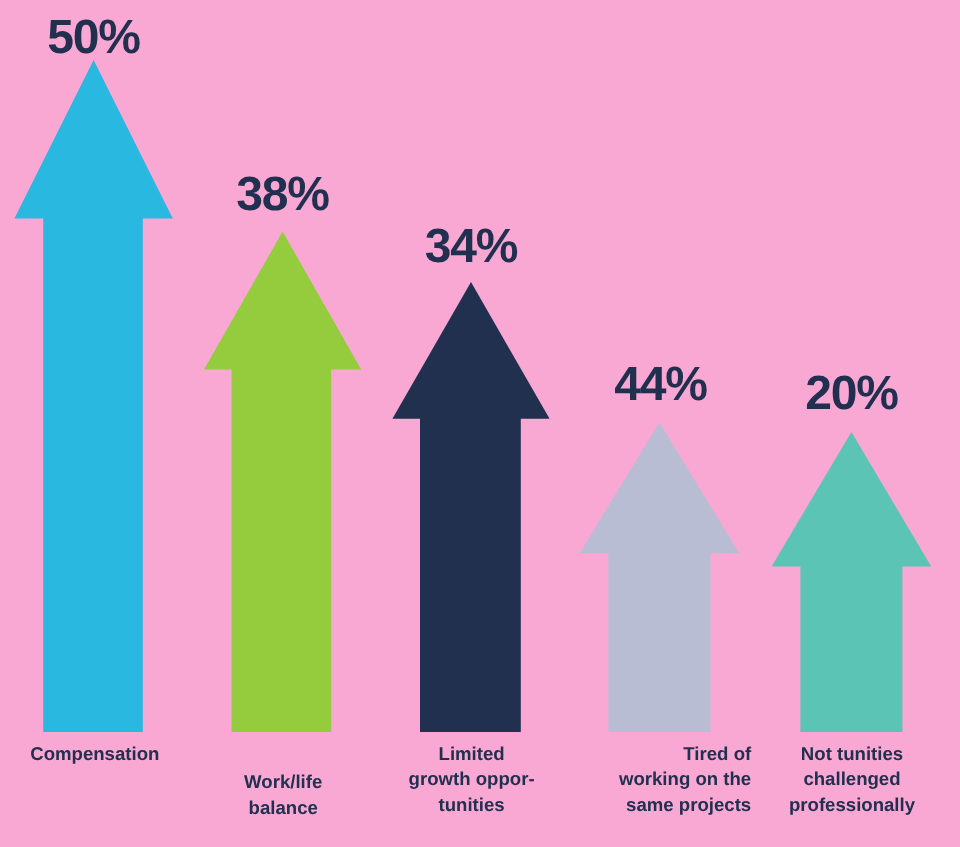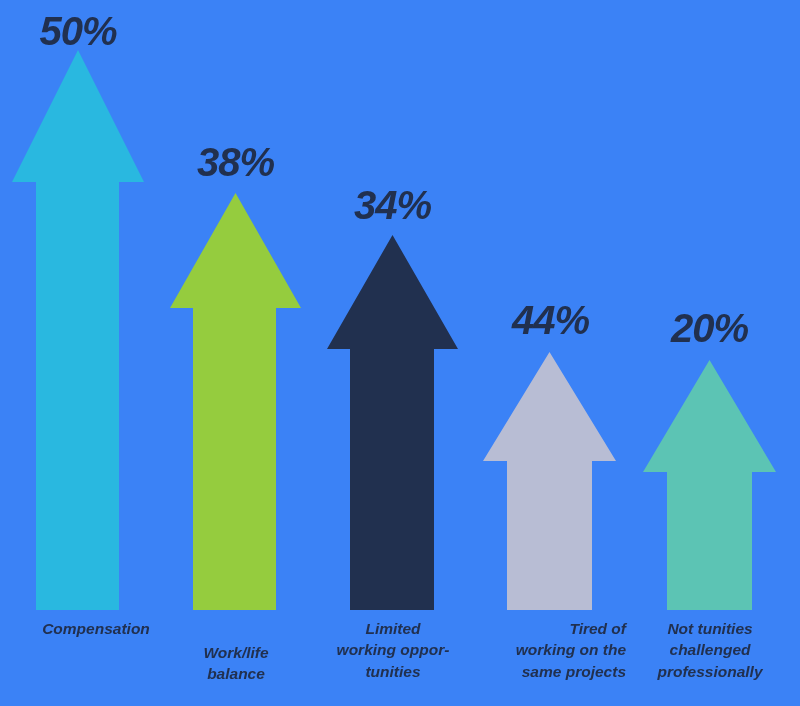--- a/index.html
+++ b/index.html
@@ -45,41 +45,41 @@
     font-weight: bold;
     font-size: 15.5px;
     line-height: 1.38;
     text-align: center;
     white-space: pre-line;
   }
 </style>
 </head>
 <body>
 
-<div id="chart-root" style="background: #3b82f6; font-style: italic;">
+<div id="chart-root" style="background: #f9a8d4;">
   <svg id="arrow-layer" viewBox="0 0 800 706" width="800" height="706" xmlns="http://www.w3.org/2000/svg">
       <polygon points="78,50 144,182 119,182 119,610 36,610 36,182 12,182" fill="#29B8E0"></polygon>
       <polygon points="235.5,193 301,308 276,308 276,610 193,610 193,308 170,308" fill="#95CC3E"></polygon>
       <polygon points="392.5,235 458,349 434,349 434,610 350,610 350,349 327,349" fill="#21304F"></polygon>
       <polygon points="549.5,352 616,461 592,461 592,610 507,610 507,461 483,461" fill="#B8BDD4"></polygon>
       <polygon points="709.5,360 776,472 752,472 752,610 667,610 667,472 643,472" fill="#5CC4B4"></polygon>
     </svg>
   <div id="value-labels">
       <div class="value-label" style="left: 22px; top: 11px; width: 112px;">50%</div>
       <div class="value-label" style="left: 180px; top: 142px; width: 111px;">38%</div>
       <div class="value-label" style="left: 337px; top: 185px; width: 111px; text-align: center;">34%</div>
       <div class="value-label" style="left: 494px; top: 300px; width: 113px;">44%</div>
       <div class="value-label" style="left: 653px; top: 308px; width: 113px;">20%</div>
     </div>
   <div id="cat-labels">
-      <div class="cat-label" style="left: 20px; top: 618px; width: 152px;">Compensation</div>
+      <div class="cat-label" style="left: 3px; top: 618px; width: 152px;">Compensation</div>
       <div class="cat-label" style="left: 160px; top: 618px; width: 152px; margin-top: 24px;">Work/life
 balance</div>
       <div class="cat-label" style="left: 317px; top: 618px; width: 152px;">Limited
-working oppor-
+growth oppor-
 tunities</div>
       <div class="cat-label" style="left: 474px; top: 618px; width: 152px; text-align: right;">Tired of
 working on the
 same projects</div>
       <div class="cat-label" style="left: 634px; top: 618px; width: 152px;">Not tunities
 challenged
 professionally</div>
     </div>
 </div>
 

